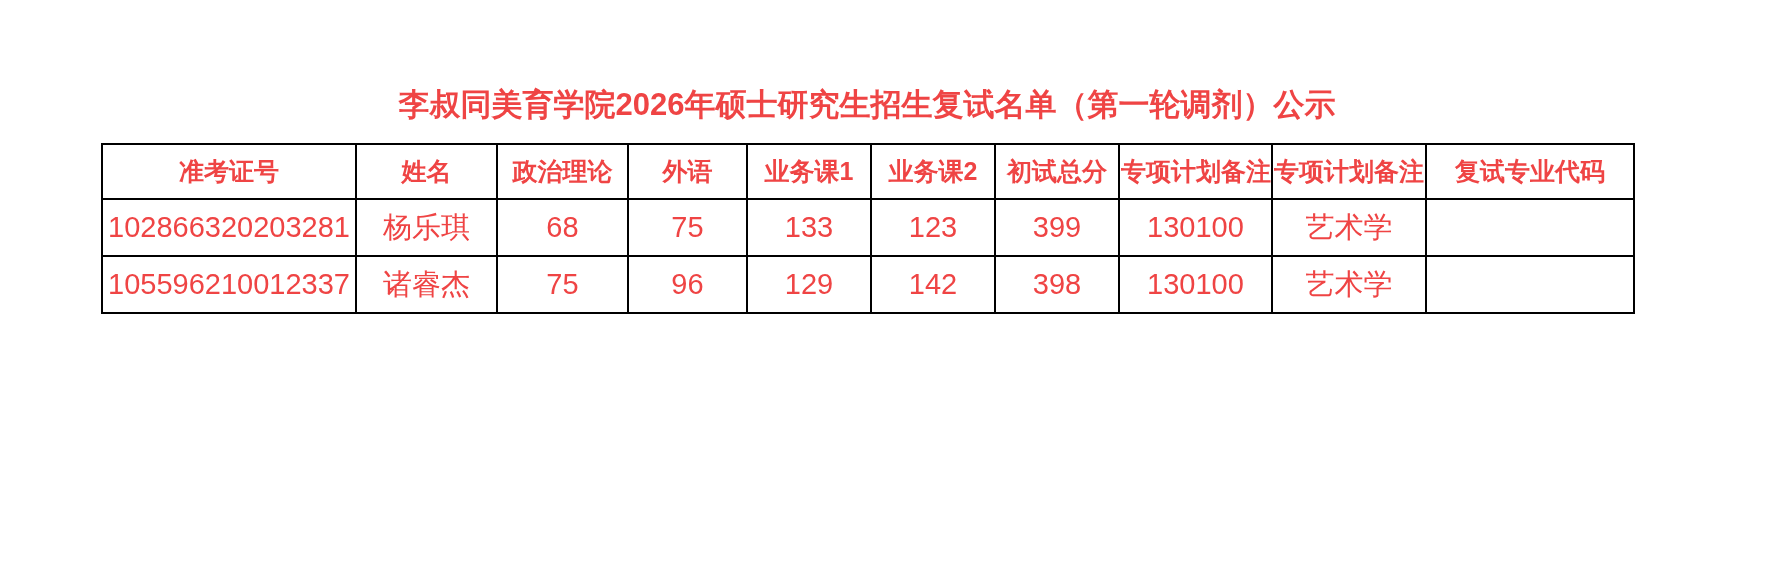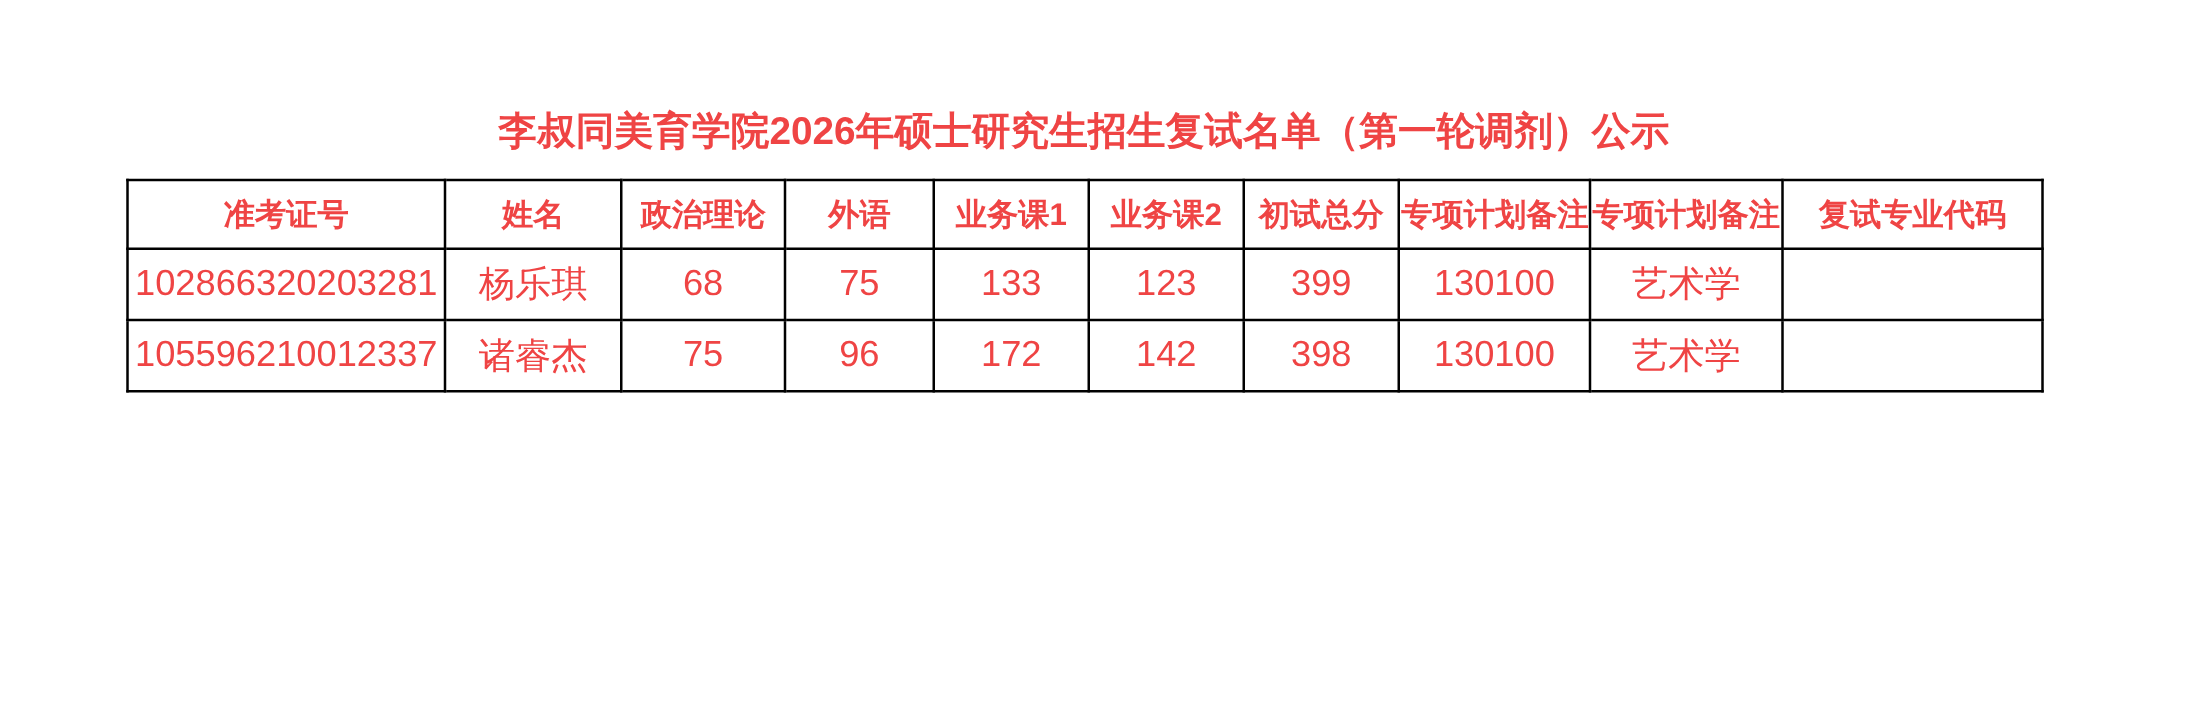--- a/index.html
+++ b/index.html
@@ -100,21 +100,21 @@
         <td>399</td>
         <td>130100</td>
         <td>艺术学</td>
         <td></td>
       </tr>
       <tr>
         <td>105596210012337</td>
         <td>诸睿杰</td>
         <td>75</td>
         <td>96</td>
-        <td>172</td>
+        <td>129</td>
         <td>142</td>
         <td>398</td>
         <td>130100</td>
         <td>艺术学</td>
         <td></td>
       </tr>
     </tbody>
   </table>
 
 </div>

